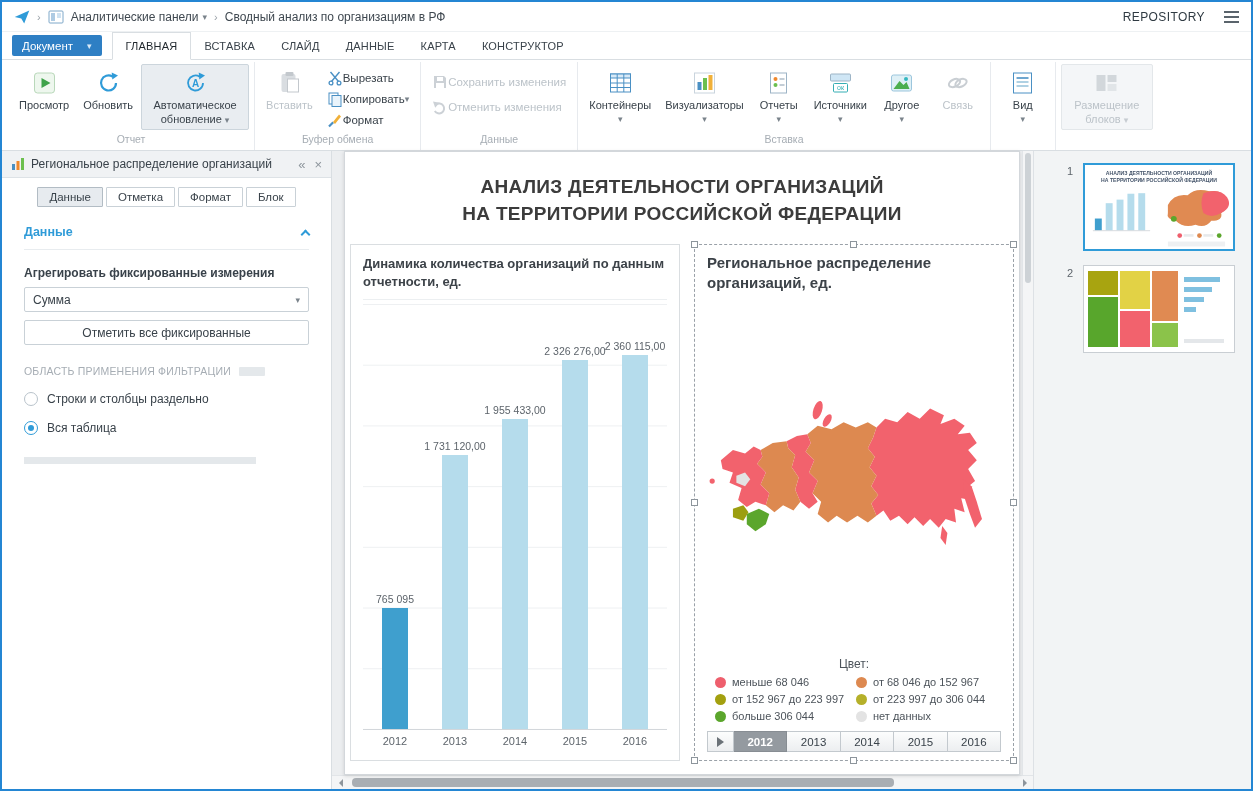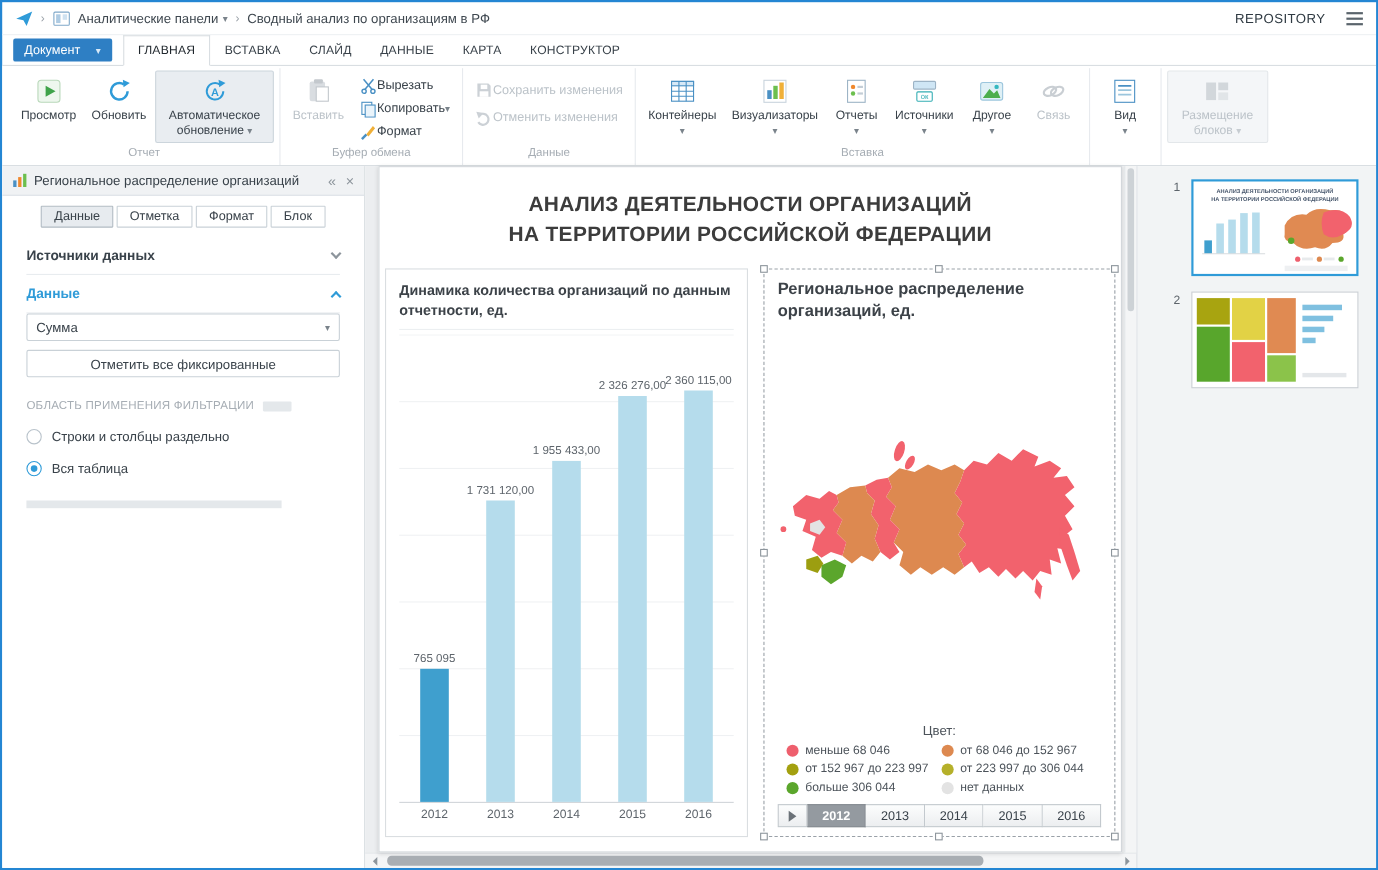--- a/index.html
+++ b/index.html
@@ -374,28 +374,25 @@
             <span>×</span>
           </span>
       </div>
       <div class="panel-tabs" id="panelTabs">
           <div class="ptab active">Данные</div>
           <div class="ptab">Отметка</div>
           <div class="ptab">Формат</div>
           <div class="ptab">Блок</div>
         </div>
       <div class="panel-body">
-        <div class="psection">
-          <span>Источники данных</span>
-          <span class="chev"></span>
-        </div>
         <div class="psection active">
           <span>Данные</span>
           <span class="chev up"></span>
         </div>
+        <div class="plabel">Агрегировать фиксированные измерения</div>
         <div class="pselect">
           <span>Сумма</span>
           <span class="caret">▾</span>
         </div>
         <button class="pbtn">Отметить все фиксированные</button>
         <div class="pcaps">
           <span>ОБЛАСТЬ ПРИМЕНЕНИЯ ФИЛЬТРАЦИИ</span>
           <span class="mini"></span>
         </div>
         <div id="radioGroup">

